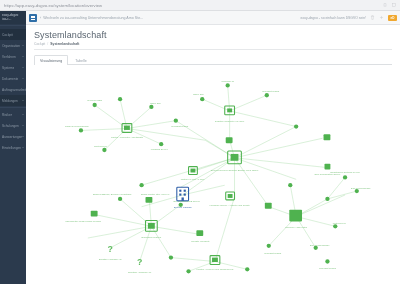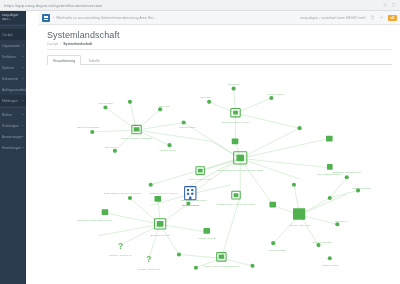--- a/index.html
+++ b/index.html
@@ -71,21 +71,21 @@
     position: absolute; right: 2px;
     width: 0; height: 0;
     border-left: 1.6px solid transparent;
     border-right: 1.6px solid transparent;
     border-top: 1.8px solid #6d7a88;
     opacity: 0.8;
   }
   .side-sep { height: 1px; background: #35455a; margin: 1px 0; }
 
   
-  #main-col { flex: 1; display: flex; flex-direction: column; background: #ffffff; padding-left: 13px; }
+  #main-col { flex: 1; display: flex; flex-direction: column; background: #ffffff; }
 
   
   #appbar {
     height: 14px;
     background: #f6f7f8;
     border-bottom: 1px solid #e3e5e8;
     display: flex;
     align-items: center;
     padding: 0 3px;
     gap: 3px;

